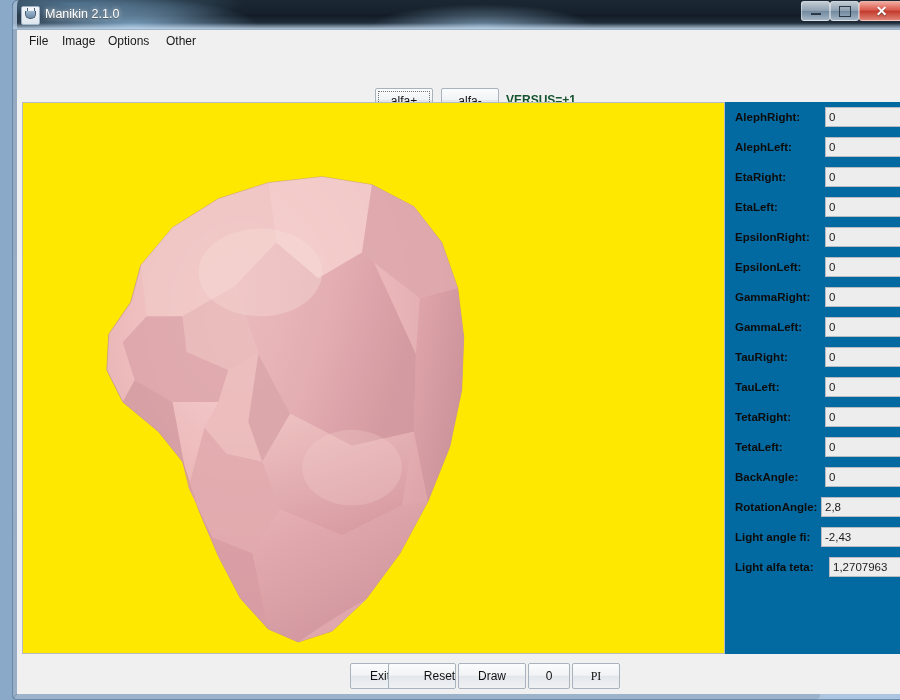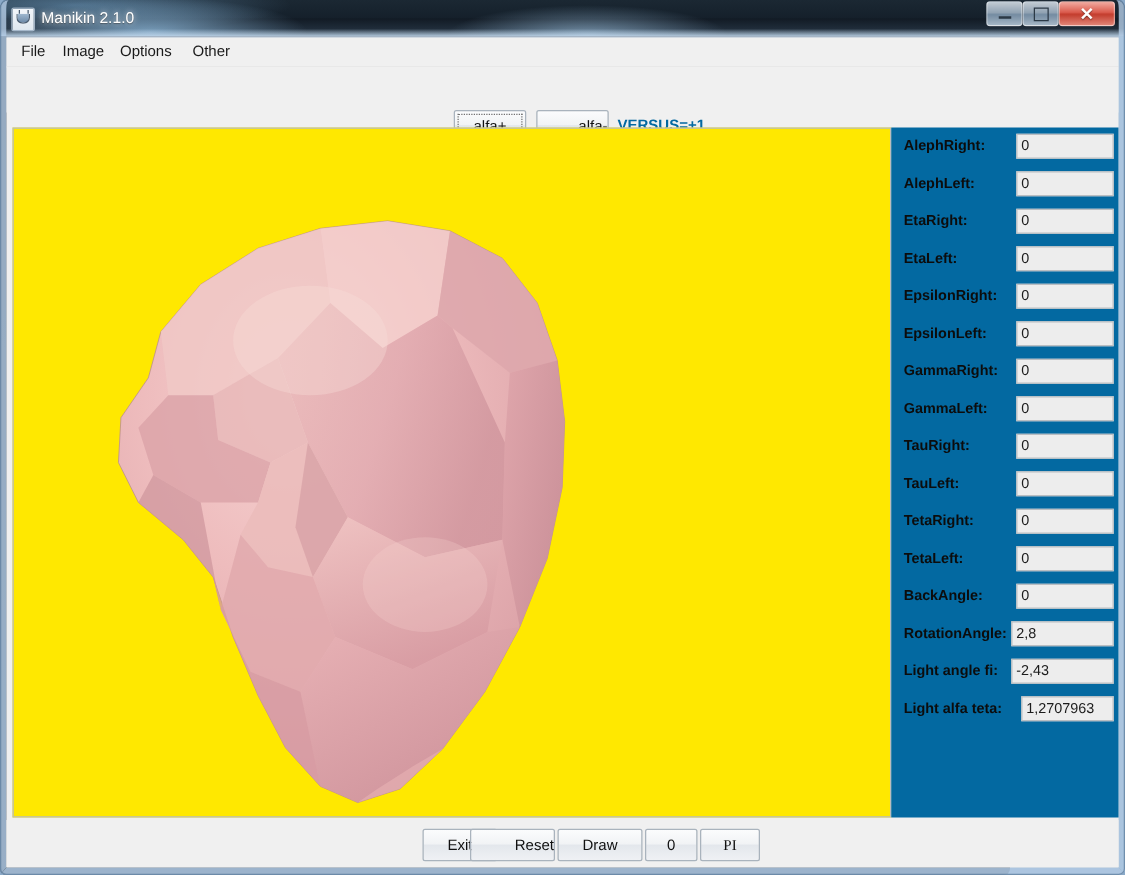--- a/index.html
+++ b/index.html
@@ -8,21 +8,21 @@
     width: 900px;
     height: 700px;
     overflow: hidden;
     background: #8aa9c8;
     font-family: "Liberation Sans", sans-serif;
   }
 
   
   #window-frame {
     position: absolute;
-    left: 0; top: 0;
+    left: 12px; top: 0;
     width: 808px; height: 700px;
     box-sizing: border-box;
     background: linear-gradient(180deg,#0f1822 0%, #16212c 40%, #223242 100%);
     border-radius: 7px 7px 5px 5px;
   }
 
   
   #frame-glass {
     position: absolute;
     left: 0; top: 0;
@@ -174,26 +174,26 @@
     align-items: center;
     justify-content: center;
     cursor: default;
     white-space: nowrap;
   }
   .jbutton .focusring {
     position:absolute; left:2px; right:2px; top:2px; bottom:2px;
     border:1px dotted #707070;
   }
   #btn-alfa-plus { left: 358px; top: 58px; width: 58px; height: 25px; }
-  #btn-alfa-minus{ left: 424px; top: 58px; width: 58px; height: 25px; justify-content: flex-end; }
+  #btn-alfa-minus{ left: 424px; top: 58px; width: 58px; height: 25px; }
   #versus-label {
     position: absolute;
     left: 489px; top: 58px;
     height: 25px; line-height: 25px;
-    font-size: 12px; font-weight: bold; color: #0369a1;
+    font-size: 12px; font-weight: bold; color: #14532d;
     white-space: nowrap;
   }
 
   
   #canvas-wrap {
     position: absolute;
     left: 5px; top: 72px;
     width: 703px; height: 552px;
     border: 1px solid #b8bcc0;
     box-sizing: border-box;

